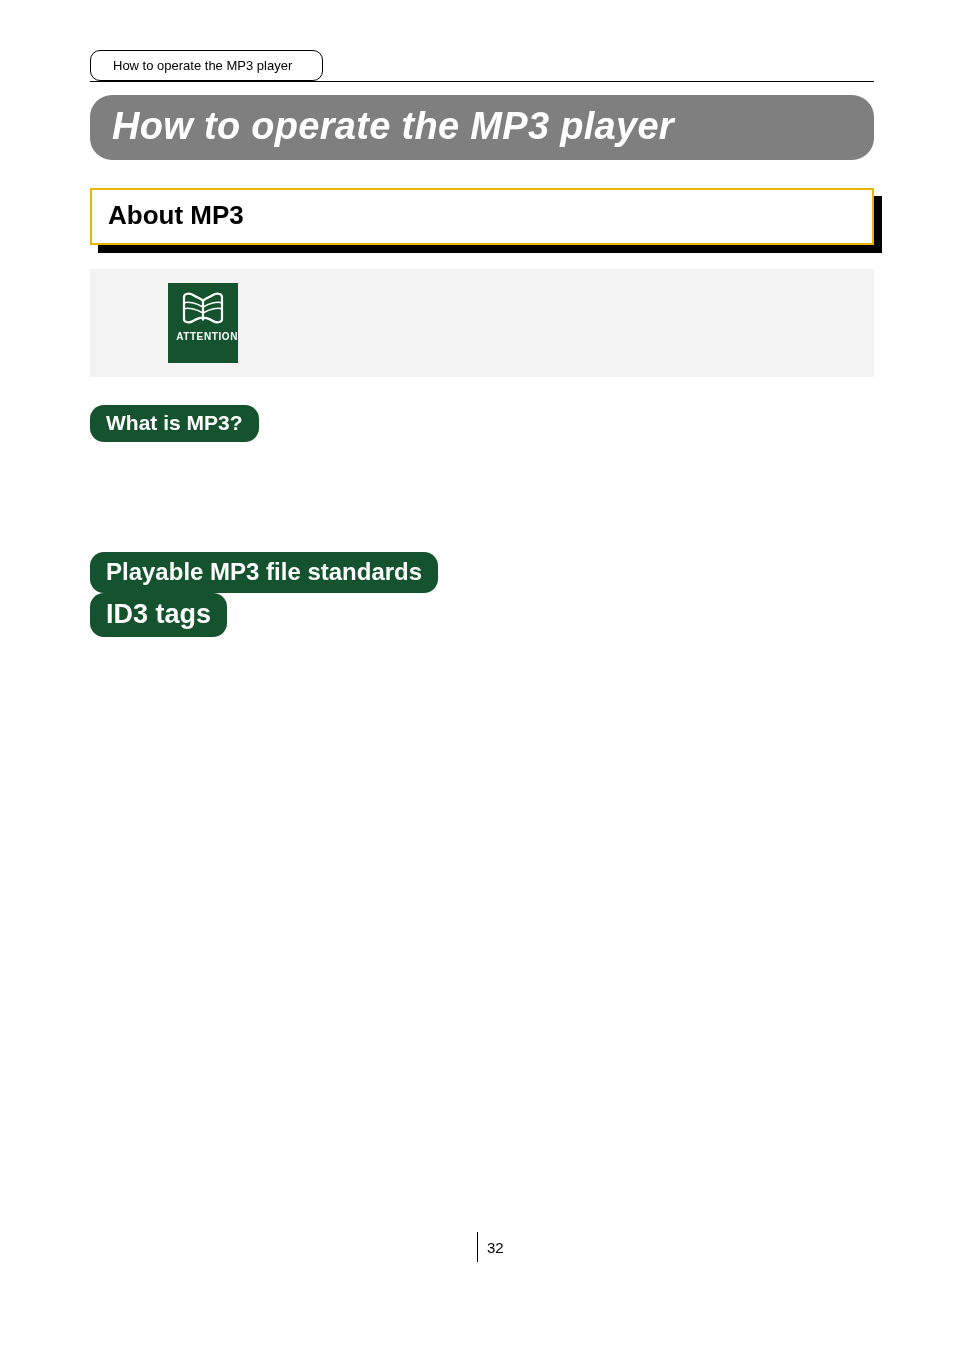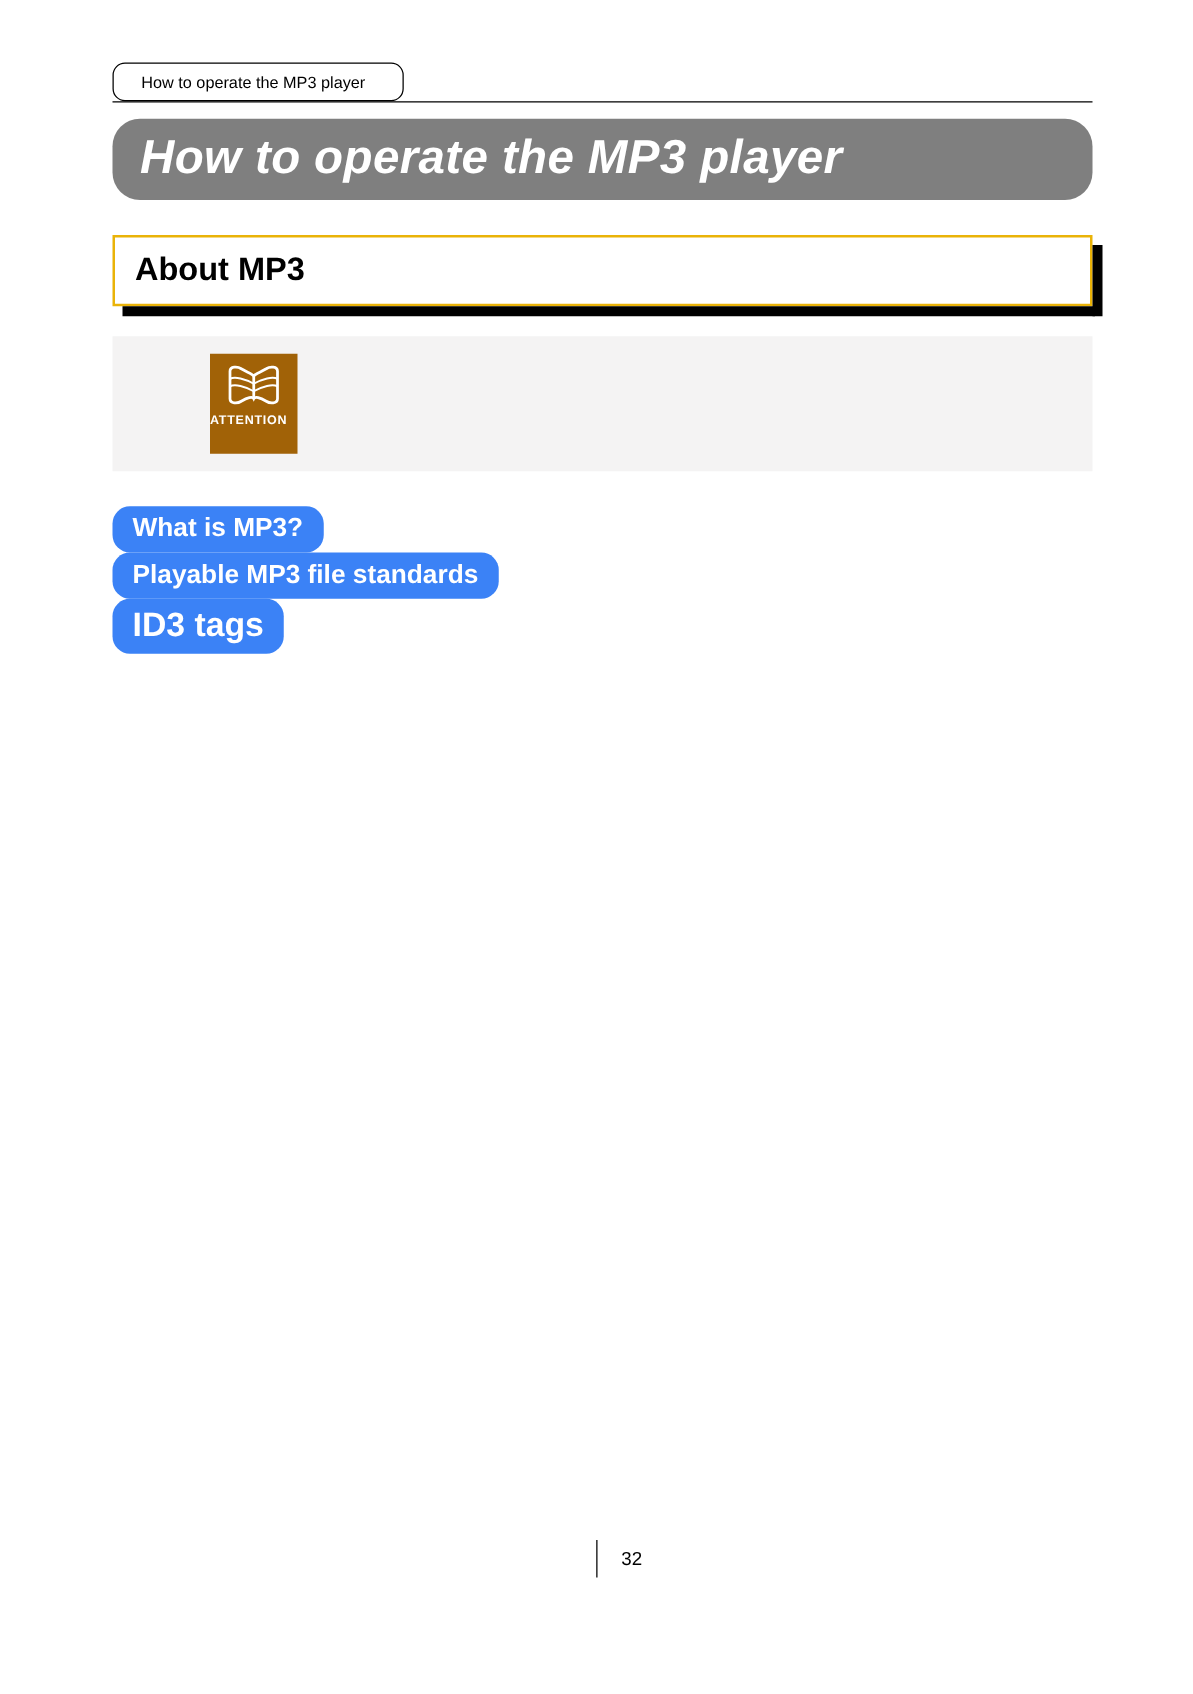--- a/index.html
+++ b/index.html
@@ -77,50 +77,50 @@
     padding: 14px 18px 14px 78px;
     min-height: 108px;
     position: relative;
   }
   .attention-badge {
     position: absolute;
     left: 78px;
     top: 14px;
     width: 70px;
     height: 80px;
-    background: #a16207;
+    background: #14532d;
     color: #fff;
-    text-align: left;
+    text-align: right;
     padding-top: 6px;
   }
   .attention-badge svg { display: block; margin: 0 auto 2px auto; }
   .attention-badge .lbl {
     font-size: 10px;
     font-weight: bold;
     letter-spacing: 0.6px;
   }
 
   .pill {
     display: inline-block;
-    background: #3b82f6;
+    background: #14532d;
     color: #fff;
     font-weight: bold;
     border-radius: 14px;
     padding: 6px 16px 7px 16px;
   }
   .pill.sz1 { font-size: 21px; margin-top: 28px; }
-  .pill.sz2 { font-size: 21px; }
+  .pill.sz2 { font-size: 24px; margin-top: 110px; }
   .pill.sz3 { font-size: 27px; }
 
   .page-number {
     position: absolute;
     bottom: 34px;
     left: 50%;
     font-size: 15px;
-    padding-left: 20px;
+    padding-left: 10px;
   }
   .page-number-divider {
     position: absolute;
     bottom: 28px;
     left: 50%;
     height: 30px;
     border-left: 1.5px solid #000;
   }
 </style>
 </head>

